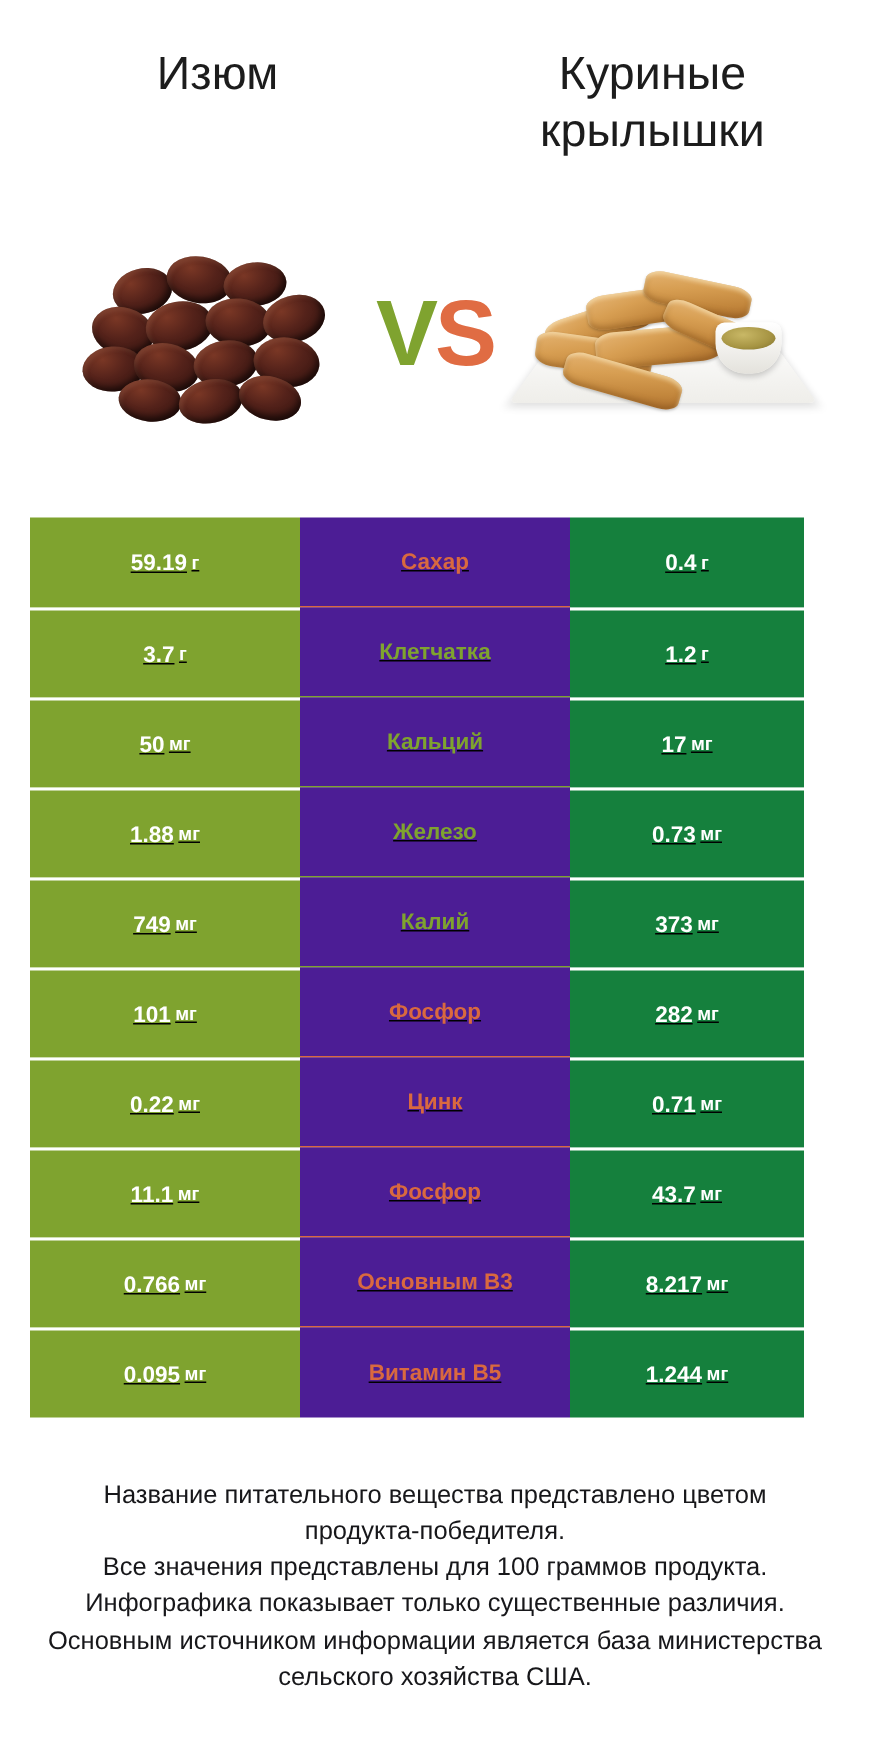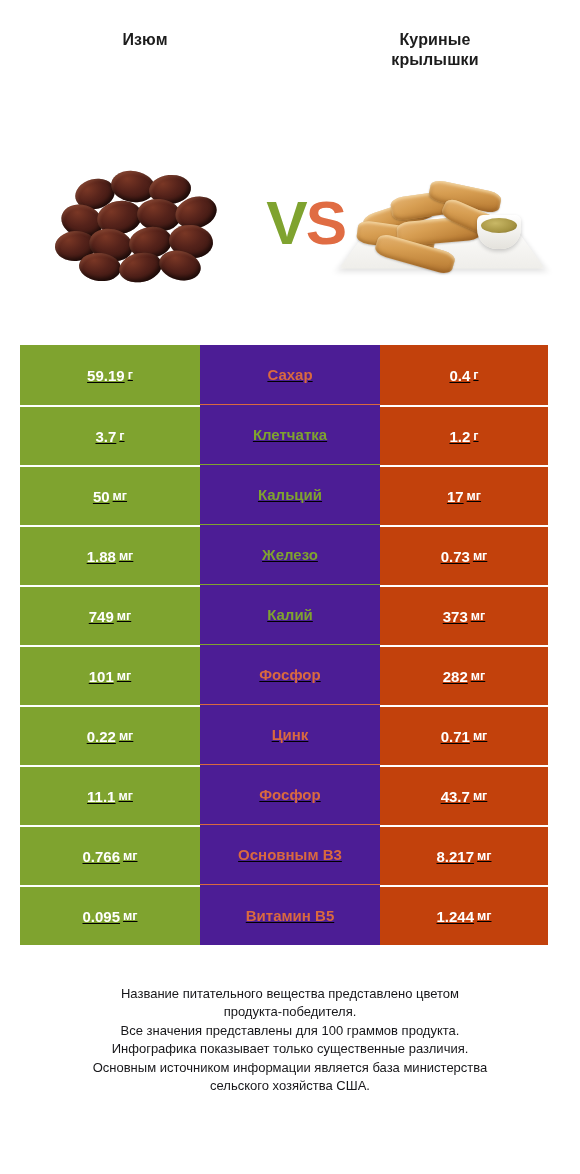--- a/index.html
+++ b/index.html
@@ -17,34 +17,34 @@
   
   .header {
     position:absolute; top:0; left:0; width:580px; height:150px;
     display:flex; align-items:flex-start;
   }
   .head-col {
     width:50%; padding-top:30px;
     display:flex; align-items:flex-start; justify-content:center;
   }
   .head-title {
-    font-size:16px; line-height:1.22; color:#1c1c1c;
-    font-weight:700; text-align:center; letter-spacing:.1px;
+    font-size:31px; line-height:1.22; color:#1c1c1c;
+    font-weight:400; text-align:center; letter-spacing:.1px;
     max-width:92%;
   }
   .head-title .ln { display:block; }
 
   
   .hero {
     position:absolute; top:148px; left:0; width:580px; height:150px;
     display:flex; align-items:center; justify-content:center;
   }
   .hero-img { width:190px; height:140px; position:relative; }
   .vs {
-    width:110px; text-align:right;
+    width:110px; text-align:center;
     font-size:62px; font-weight:700; line-height:1;
     letter-spacing:-2px; user-select:none;
   }
   .vs .v { color:#7FA32F; }
   .vs .s { color:#E06C43; }
 
   
   .raisins { position:absolute; inset:0; }
   .raisin {
     position:absolute; border-radius:50%;
@@ -81,35 +81,35 @@
   .table {
     position:absolute; left:20px; top:345px; width:540px;text-decoration:underline;
   }
   .row { display:flex; height:60px; }
   .cell {
     display:flex; align-items:center; justify-content:center;
     font-size:15px; font-weight:700; text-align:center;
   }
   .cell-left  { width:180px; background:#7FA32F; color:#ffffff; }
   .cell-mid   { width:180px; background:#4c1d95; }
-  .cell-right { width:168px; background:#c2410c; color:#ffffff; }
+  .cell-right { width:156px; background:#15803d; color:#ffffff; }
   .row + .row .cell-left  { border-top:2px solid #ffffff; }
   .row + .row .cell-right { border-top:2px solid #ffffff; }
   .cell-mid   { border-bottom:1px solid transparent; }
   .row:last-child .cell-mid { border-bottom:none; }
   .unit { font-weight:700; font-size:12.5px; margin-left:3px; }
   .lbl-green  { color:#7FA32F; }
   .lbl-orange { color:#D9693F; }
   .sep-green  { border-bottom-color:#7FA32F; }
   .sep-orange { border-bottom-color:#D9693F; }
 
   
   .footer {
     position:absolute; left:0; top:985px; width:580px;
-    text-align:center; font-size:13px; line-height:1.42; color:#17171a;
+    text-align:center; font-size:17px; line-height:1.42; color:#17171a;
     padding:0 16px;
   }
   .footer .ln { display:block; }
 </style>
 </head>
 <body>
 
 <div class="page">
 
   <div class="header">

